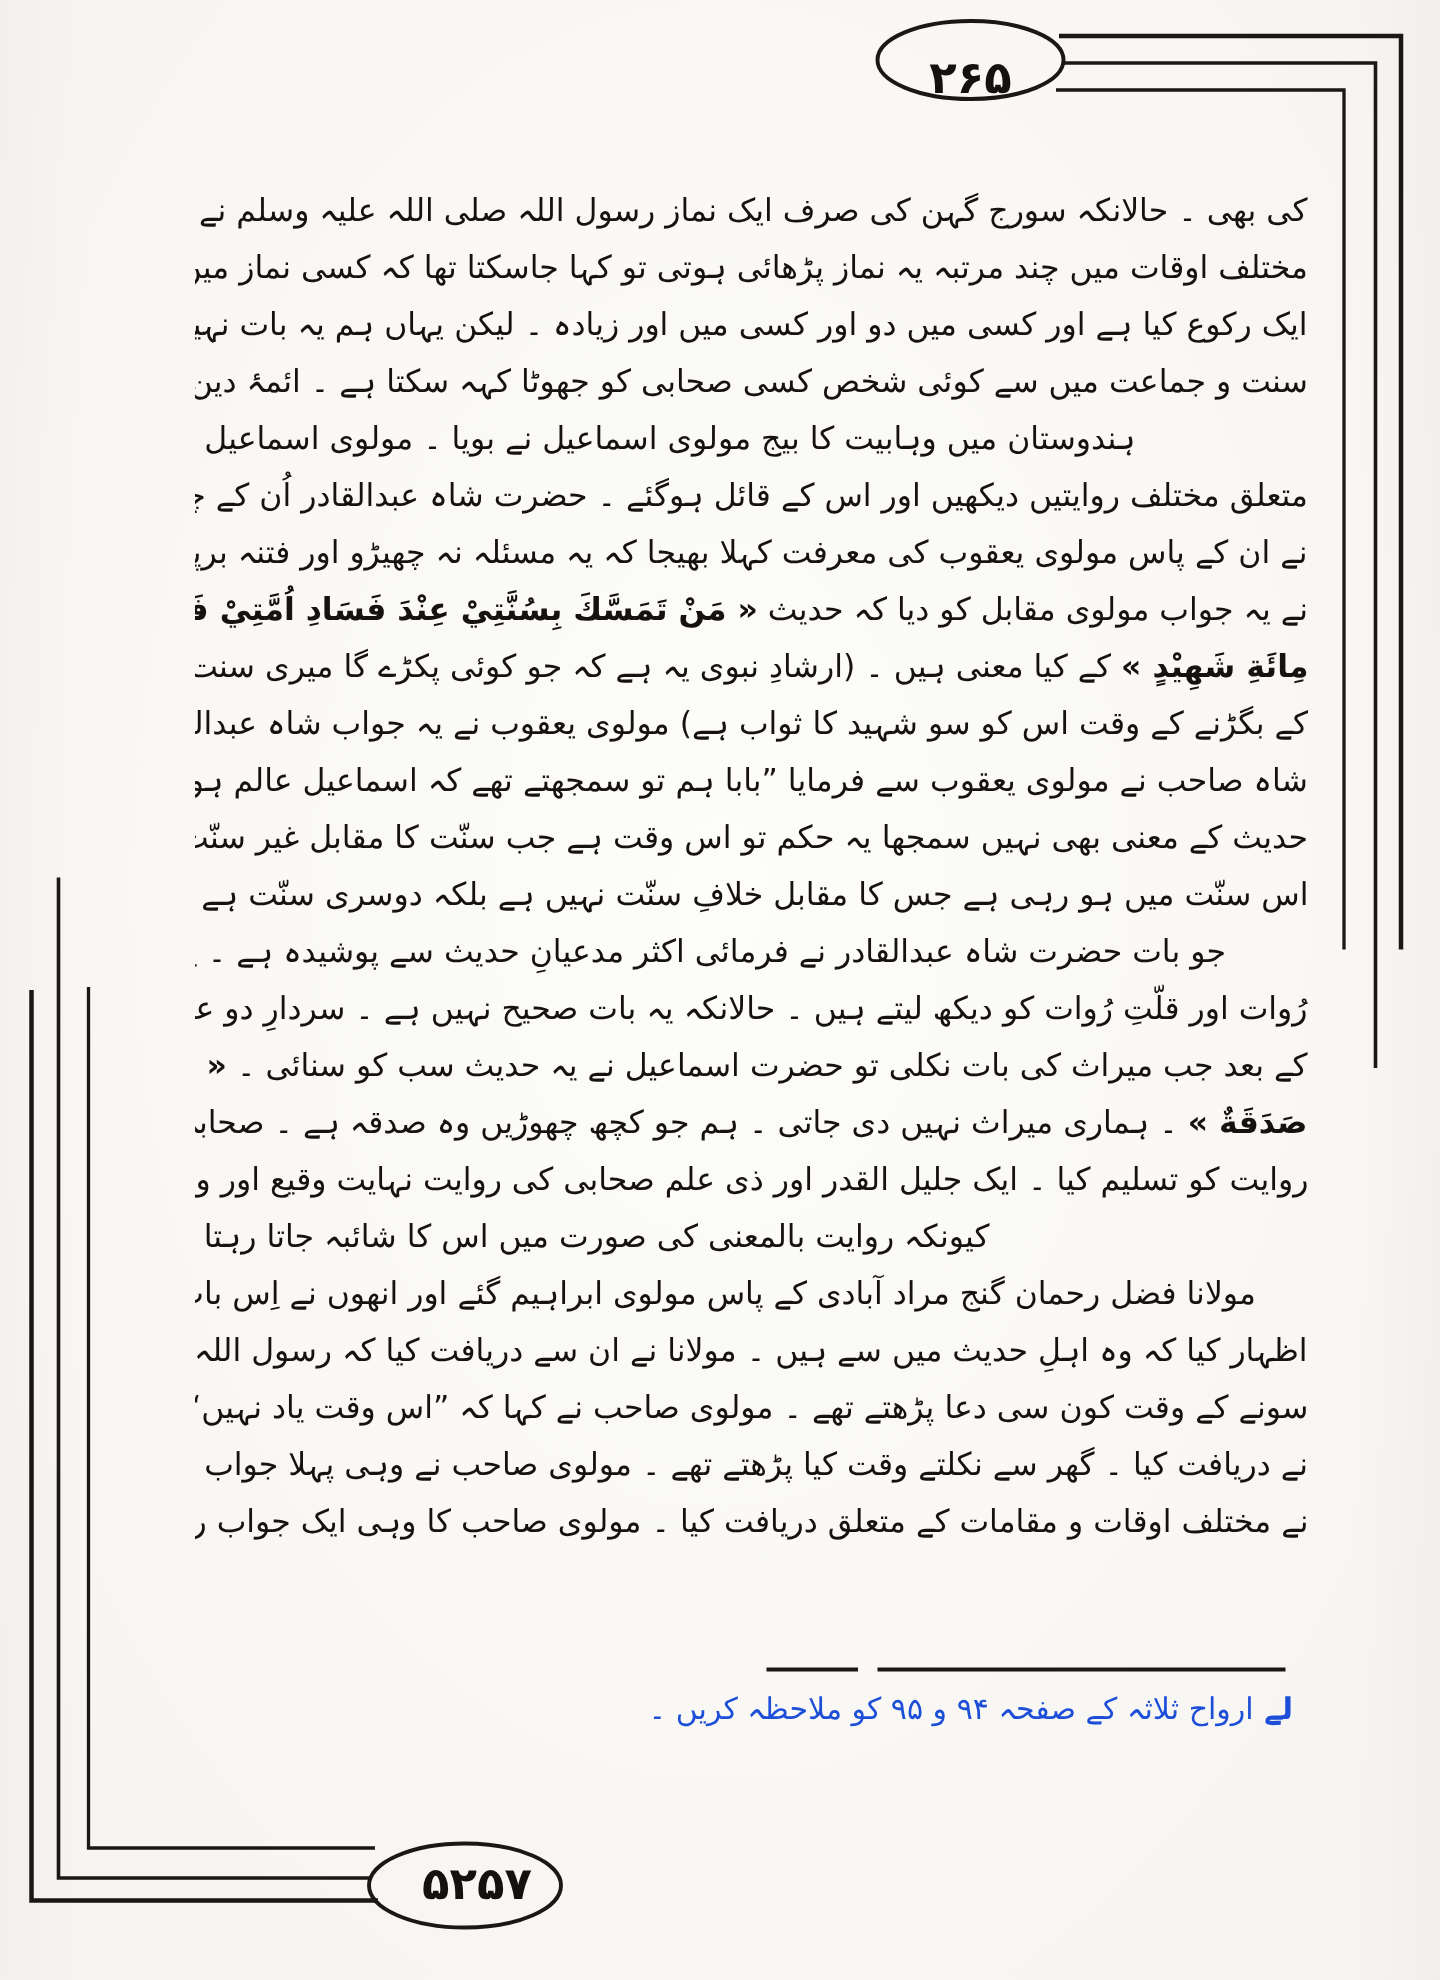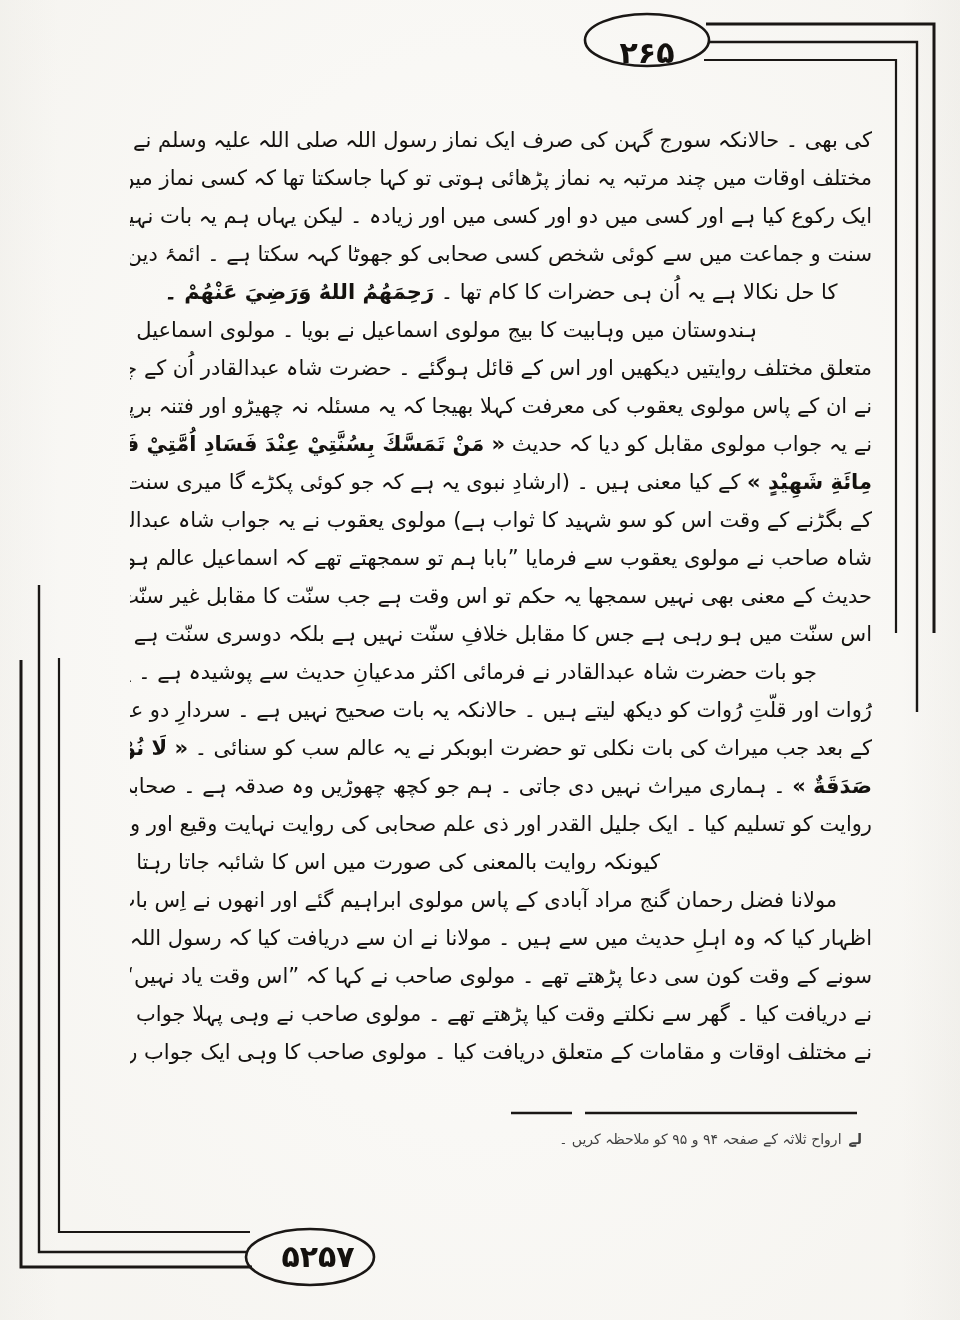--- a/index.html
+++ b/index.html
@@ -35,21 +35,21 @@
   .t-line{
     height:38px;overflow:hidden;white-space:nowrap;
     text-align:justify;text-align-last:justify;
   }
   .t-line.c{text-align:center;text-align-last:center;}
   .t-line .seg-b{font-weight:bold;}
 
   #footnote{
     position:absolute;left:470px;top:1122px;width:392px;
     direction:rtl;text-align:right;white-space:nowrap;
-    font-size:14px;line-height:34px;color:#404040;
+    font-size:20px;line-height:34px;color:#1d4ed8;
   }
   #footnote .fn-marker{font-weight:bold;margin-left:7px;}
 </style>
 </head>
 <body>
 
 <div id="paper-vignette"></div>
 
 <svg id="ornaments" width="960" height="1320" viewBox="0 0 960 1320">
 
@@ -76,37 +76,36 @@
 <div id="page-num-top" class="cartouche-num">۲۶۵</div>
 
 <div id="page-num-bottom" class="cartouche-num">۵۲۵۷</div>
 
 <div id="body-text">
     <div>
       <div class="t-line"><span class="seg">کی بھی ۔ حالانکہ سورج گہن کی صرف ایک نماز رسول اللہ صلی اللہ علیہ وسلم نے پڑھائی ہے ۔ اگر آپ نے</span></div>
       <div class="t-line"><span class="seg">مختلف اوقات میں چند مرتبہ یہ نماز پڑھائی ہوتی تو کہا جاسکتا تھا کہ کسی نماز میں آپ نے ہر رکعت میں</span></div>
       <div class="t-line"><span class="seg">ایک رکوع کیا ہے اور کسی میں دو اور کسی میں اور زیادہ ۔ لیکن یہاں ہم یہ بات نہیں کہہ سکتے اور نہ اہل</span></div>
       <div class="t-line"><span class="seg">سنت و جماعت میں سے کوئی شخص کسی صحابی کو جھوٹا کہہ سکتا ہے ۔ ائمۂ دین نے جس خوبی سے اس اشکال</span></div>
-      <div class="t-line c"><span class="seg">کا حل نکالا ہے یہ اُن ہی حضرات کا کام تھا ۔ </span><span class="seg-b">رَحِمَهُمُ اللهُ وَرَضِيَ عَنْهُمْ ۔</span></div>
     </div>
     <div>
       <div class="t-line" style="padding-right: 115px;"><span class="seg">ہندوستان میں وہابیت کا بیج مولوی اسماعیل نے بویا ۔ مولوی اسماعیل نے رفع یدین کے</span></div>
       <div class="t-line"><span class="seg">متعلق مختلف روایتیں دیکھیں اور اس کے قائل ہوگئے ۔ حضرت شاہ عبدالقادر اُن کے چچا اور اُستاد</span></div>
       <div class="t-line"><span class="seg">نے ان کے پاس مولوی یعقوب کی معرفت کہلا بھیجا کہ یہ مسئلہ نہ چھیڑو اور فتنہ برپا نہ کرو ۔ مولوی اسماعیل</span></div>
       <div class="t-line"><span class="seg">نے یہ جواب مولوی مقابل کو دیا کہ حدیث </span><span class="seg-b">« مَنْ تَمَسَّكَ بِسُنَّتِيْ عِنْدَ فَسَادِ اُمَّتِيْ فَلَهُ اَجْرُ</span></div>
       <div class="t-line"><span class="seg-b">مِائَةِ شَهِيْدٍ »</span><span class="seg"> کے کیا معنی ہیں ۔ (ارشادِ نبوی یہ ہے کہ جو کوئی پکڑے گا میری سنت کو میری امت</span></div>
       <div class="t-line"><span class="seg">کے بگڑنے کے وقت اس کو سو شہید کا ثواب ہے) مولوی یعقوب نے یہ جواب شاہ عبدالقادر کو پہنچایا</span></div>
       <div class="t-line"><span class="seg">شاہ صاحب نے مولوی یعقوب سے فرمایا ”بابا ہم تو سمجھتے تھے کہ اسماعیل عالم ہوگیا ہے مگر وہ تو ایک</span></div>
       <div class="t-line"><span class="seg">حدیث کے معنی بھی نہیں سمجھا یہ حکم تو اس وقت ہے جب سنّت کا مقابل غیر سنّت ہو اور ہماری بات</span></div>
       <div class="t-line"><span class="seg">اس سنّت میں ہو رہی ہے جس کا مقابل خلافِ سنّت نہیں ہے بلکہ دوسری سنّت ہے ۔ اگر</span></div>
     </div>
     <div>
       <div class="t-line" style="padding-right: 55px;"><span class="seg">جو بات حضرت شاہ عبدالقادر نے فرمائی اکثر مدعیانِ حدیث سے پوشیدہ ہے ۔ یہ لوگ کثرتِ</span></div>
       <div class="t-line"><span class="seg">رُوات اور قلّتِ رُوات کو دیکھ لیتے ہیں ۔ حالانکہ یہ بات صحیح نہیں ہے ۔ سردارِ دو عالم صلی اللہ علیہ وسلم</span></div>
-      <div class="t-line"><span class="seg">کے بعد جب میراث کی بات نکلی تو حضرت ابوبکر نے یہ عالم سب کو سنائی ۔ </span><span class="seg-b">« لَا نُوْرَثُ مَا تَرَكْنَاهُ</span></div>
+      <div class="t-line"><span class="seg">کے بعد جب میراث کی بات نکلی تو حضرت اسماعیل نے یہ حدیث سب کو سنائی ۔ </span><span class="seg-b">« لَا نُوْرَثُ مَا تَرَكْنَاهُ</span></div>
       <div class="t-line"><span class="seg-b">صَدَقَةٌ »</span><span class="seg"> ۔ ہماری میراث نہیں دی جاتی ۔ ہم جو کچھ چھوڑیں وہ صدقہ ہے ۔ صحابہ کرام نے آپ کی</span></div>
       <div class="t-line"><span class="seg">روایت کو تسلیم کیا ۔ ایک جلیل القدر اور ذی علم صحابی کی روایت نہایت وقیع اور وزن والی ہو</span></div>
       <div class="t-line" style="padding-right: 212px;"><span class="seg">کیونکہ روایت بالمعنی کی صورت میں اس کا شائبہ جاتا رہتا ہے کہ سمجھنے میں فرق آگیا ہوگا ۔</span></div>
     </div>
     <div>
       <div class="t-line" style="padding-right: 35px;"><span class="seg">مولانا فضل رحمان گنج مراد آبادی کے پاس مولوی ابراہیم گئے اور انھوں نے اِس بات کا</span></div>
       <div class="t-line"><span class="seg">اظہار کیا کہ وہ اہلِ حدیث میں سے ہیں ۔ مولانا نے ان سے دریافت کیا کہ رسول اللہ صلی اللہ علیہ وسلم</span></div>
       <div class="t-line"><span class="seg">سونے کے وقت کون سی دعا پڑھتے تھے ۔ مولوی صاحب نے کہا کہ ”اس وقت یاد نہیں“ مولانا</span></div>
       <div class="t-line"><span class="seg">نے دریافت کیا ۔ گھر سے نکلتے وقت کیا پڑھتے تھے ۔ مولوی صاحب نے وہی پہلا جواب دیا ۔ مولانا</span></div>
       <div class="t-line"><span class="seg">نے مختلف اوقات و مقامات کے متعلق دریافت کیا ۔ مولوی صاحب کا وہی ایک جواب رہا ۔ مولانا</span></div>

